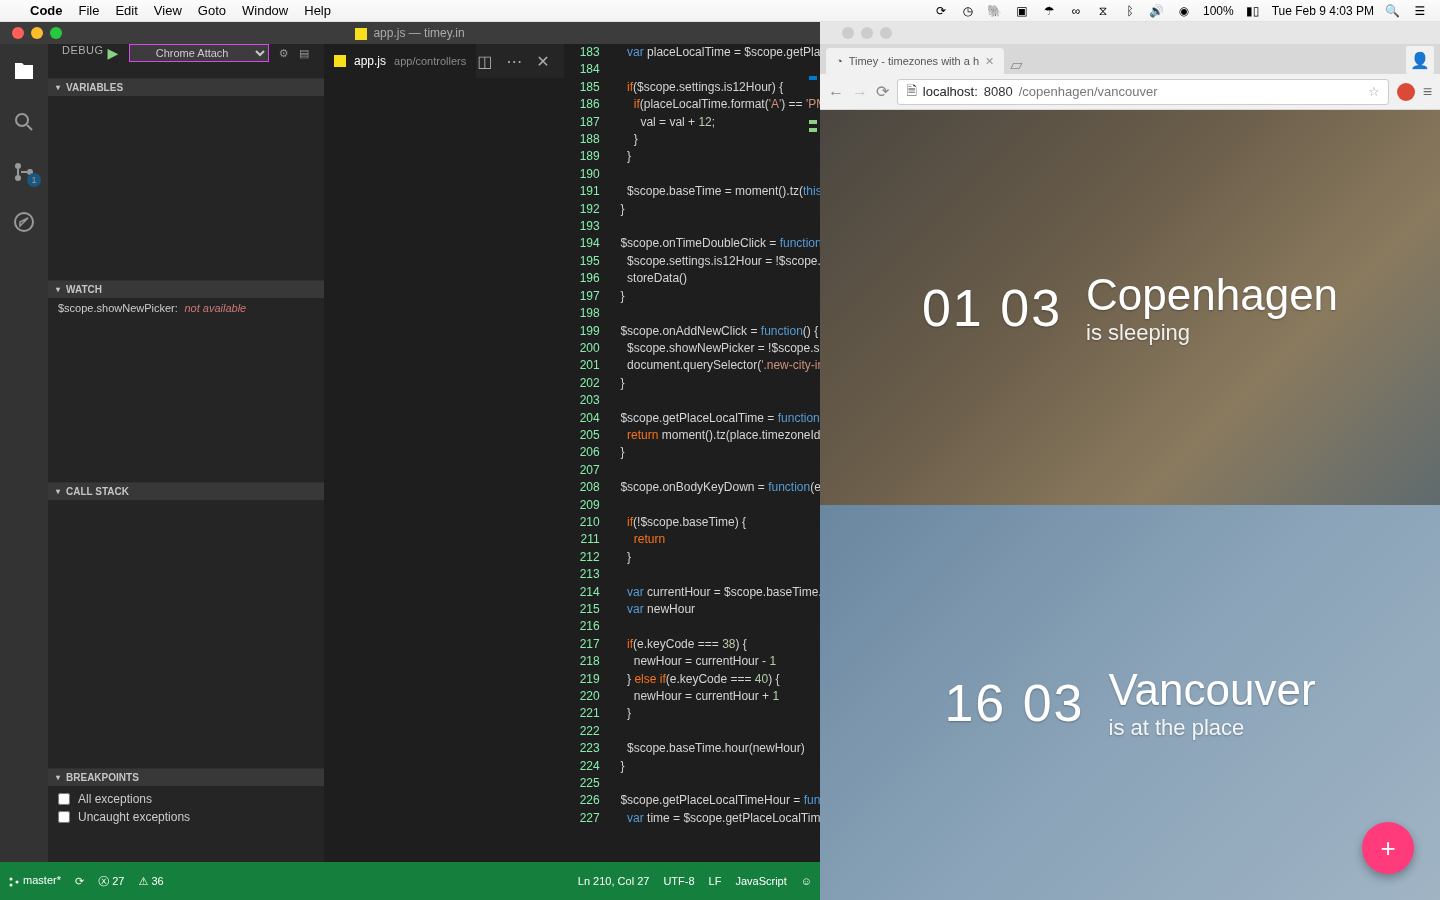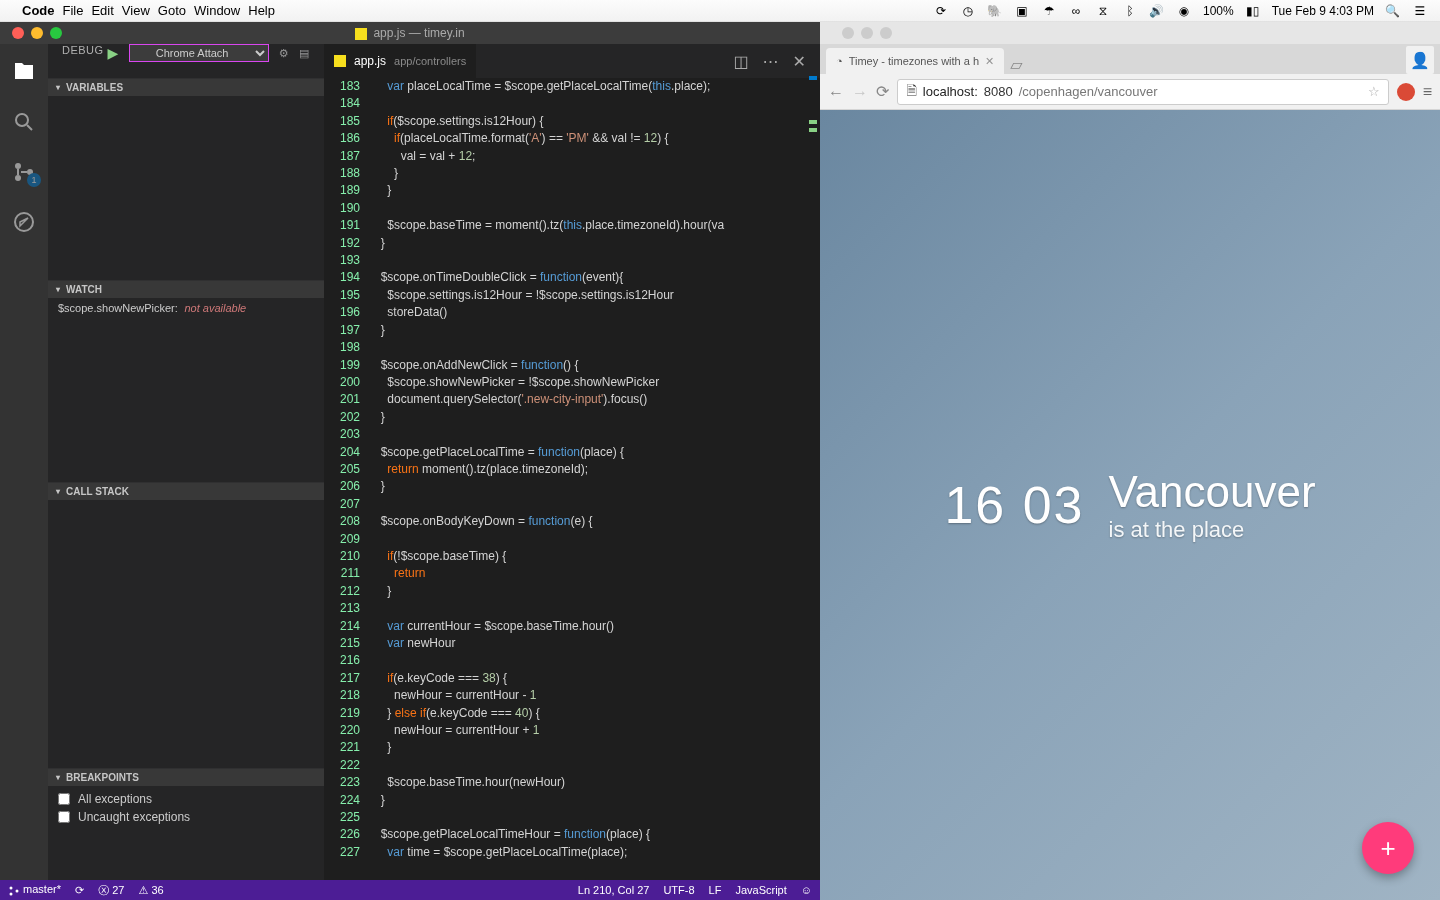--- a/index.html
+++ b/index.html
@@ -1,20 +1,20 @@
 <!DOCTYPE html>
 <html><head>
 <meta charset="utf-8">
 <style>
 *{margin:0;padding:0;box-sizing:border-box;font-family:-apple-system,BlinkMacSystemFont,"Segoe UI",sans-serif}
 body{width:1440px;height:900px;overflow:hidden;background:#f5f5f5}
 
 
 .menubar{height:22px;background:linear-gradient(#fcfcfc,#f2f2f2);display:flex;align-items:center;font-size:13px;border-bottom:1px solid rgba(0,0,0,.1)}
-.menubar .left{display:flex;align-items:center;gap:8px;padding-left:14px}
+.menubar .left{display:flex;align-items:center;gap:16px;padding-left:14px}
 .menubar .left span:first-child{font-size:15px}
 .menubar .left .appname{font-weight:700}
 .menubar .right{margin-left:auto;display:flex;align-items:center;gap:11px;padding-right:12px;font-size:12px}
 .menubar .right .icon{width:16px;height:16px;display:inline-flex;align-items:center;justify-content:center}
 
 
 .split{display:flex;height:878px}
 .vscode{width:820px;background:#1e1e1e;color:#ccc;display:flex;flex-direction:column;position:relative}
 .browser{flex:1;display:flex;flex-direction:column;background:#fff}
 
@@ -43,37 +43,37 @@
 
 .section{border-top:1px solid rgba(255,255,255,.05)}
 .sec-h{background:#383838;padding:3px 8px;font-size:10px;color:#c6c6c6;font-weight:700;display:flex;align-items:center;gap:6px;cursor:pointer}
 .tri{font-size:8px}
 .sec-b{padding:4px 10px;min-height:16px}
 .watch-item{font-family:Menlo,Monaco,monospace;font-size:11px;color:#ccc}
 .watch-item .na{color:#ce7878;font-style:italic}
 .bp{display:flex;align-items:center;gap:8px;padding:2px 0;font-size:12px;color:#ccc}
 .bp input{width:12px;height:12px}
 
-.editor{flex:1;display:flex;flex-direction:column;min-width:0;background:#1e1e1e}
+.editor{flex:1;display:flex;flex-direction:row;min-width:0;background:#1e1e1e}
 .tabbar{height:34px;background:#252526;display:flex;align-items:center}
 .tab{height:100%;background:#1e1e1e;display:flex;align-items:center;padding:0 10px;gap:8px;font-size:12px;color:#fff;border-right:1px solid #252526}
 .tab .path{color:#8a8a8a;font-size:11px}
 .tabicons{margin-left:auto;display:flex;gap:14px;padding-right:14px;opacity:.8}
 .tab .fic{width:12px;height:12px;background:#f7df1e;display:inline-block}
 
 .code{flex:1;display:flex;overflow:hidden;font-family:Menlo,Monaco,monospace;font-size:12px;line-height:17.4px}
 .gutter{width:50px;text-align:right;padding-right:14px;color:#86efac;user-select:none}
 .codelines{flex:1;white-space:pre;color:#d4d4d4;position:relative;overflow:hidden}
 .tok-k{color:#569cd6}.tok-kc{color:#f97316}.tok-s{color:#ce9178}.tok-n{color:#b5cea8}
 .minimap{position:absolute;right:0;top:34px;width:14px;height:calc(100% - 34px)}
 .minimap .dot{width:8px;height:4px;background:rgba(255,255,255,.15);margin:2px auto}
 .minimap .m1{background:#007acc}
 .minimap .m2{background:#89d185}
 
-.statusbar{height:20px;background:#4c1d95;color:#fff;display:flex;align-items:center;font-size:11px;padding:0 8px;gap:14px}
+.statusbar{height:38px;background:#15803d;color:#fff;display:flex;align-items:center;font-size:11px;padding:0 8px;gap:14px}
 .statusbar .r{margin-left:auto;display:flex;gap:14px}
 .statusbar svg{width:12px;height:12px;fill:#fff;vertical-align:middle}
 
 
 .br-title{height:22px;background:#e6e6e6;display:flex;align-items:center;padding-left:10px;gap:7px}
 .br-title .traffic span{background:#ccc}
 .tabstrip{height:30px;background:#d8d8d8;display:flex;align-items:flex-end;padding-left:6px}
 .brtab{background:#f1f1f1;height:26px;border-radius:4px 4px 0 0;display:flex;align-items:center;padding:0 10px;font-size:11px;color:#555;gap:6px;max-width:180px}
 .brtab .tx{opacity:.6;cursor:pointer}
 .newtab{width:24px;height:20px;display:flex;align-items:center;justify-content:center;color:#888}
@@ -383,20 +383,29 @@
         <span>🗎</span>
         <span class="host">localhost:</span>
           <span>8080</span>
           <span class="path">/copenhagen/vancouver</span>
         <span class="star">☆</span>
       </div>
       <div class="ext"></div>
       <span style="color:#666">≡</span>
     </div>
     <div class="page">
+      <div class="city city1">
+        <div class="cblock">
+          <div class="ctime">01 03</div>
+          <div class="cinfo">
+            <div class="cname">Copenhagen</div>
+            <div class="cstatus">is sleeping</div>
+          </div>
+        </div>
+      </div>
       <div class="city city2">
         <div class="cblock">
           <div class="ctime">16 03</div>
           <div class="cinfo">
             <div class="cname">Vancouver</div>
             <div class="cstatus">is at the place</div>
           </div>
         </div>
       </div>
       <div class="fab">+</div>

